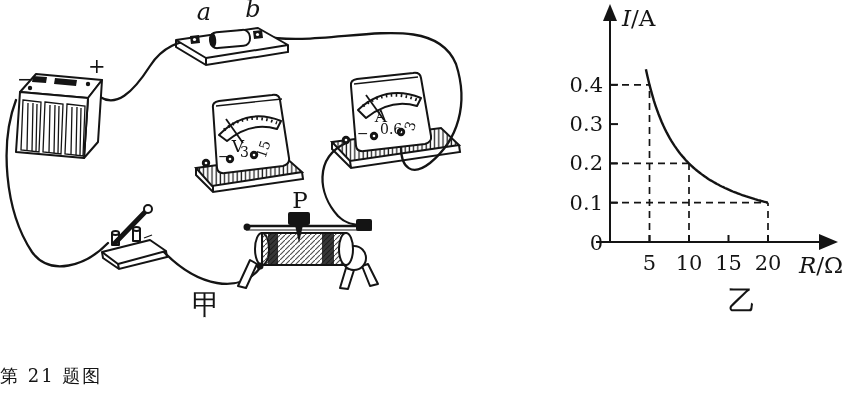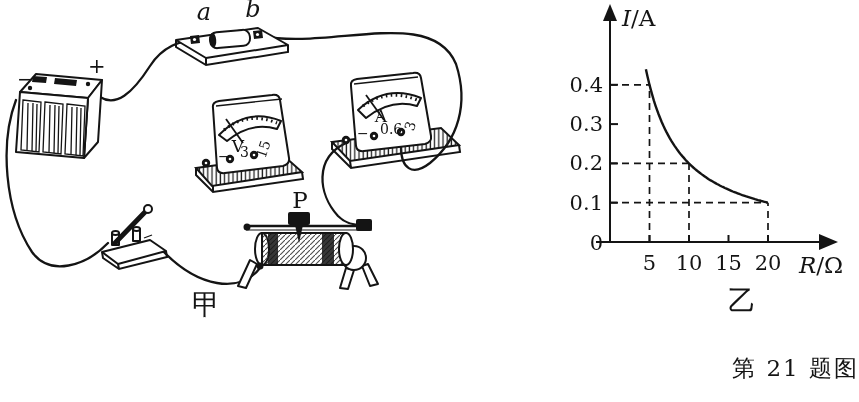--- a/index.html
+++ b/index.html
@@ -18,22 +18,22 @@
   .lab{font-size:23px;}
   .meter-letter{font-size:17px;}
   .term{font-size:14px;}
   .cjk{font-size:28px;}
   .tick{font-size:21px;font-family:"DejaVu Serif","Liberation Serif",serif;}
   .axlab{font-size:23px;}
   .axlab .var{font-style:italic;}
   .guide{stroke:#141414;stroke-width:1.7;stroke-dasharray:7 5;fill:none;}
   .curve{stroke:#141414;stroke-width:2.4;fill:none;}
   .ax{stroke:#141414;stroke-width:2;}
-  #caption{position:absolute;left:0;top:353px;width:100%;text-align:right;
-           font-size:23px;letter-spacing:2px;}
+  #caption{position:absolute;left:0;top:364px;width:100%;text-align:left;
+           font-size:18px;letter-spacing:2px;}
 </style>
 </head>
 <body>
 
 <div id="stage">
 
   <svg id="circuit-svg" width="560" height="340" viewBox="0 0 560 340">
     <defs>
       <pattern id="hatchV" width="4.2" height="6" patternUnits="userSpaceOnUse">
         <path d="M2,0 V6" stroke="#222" stroke-width="1.3"></path>

